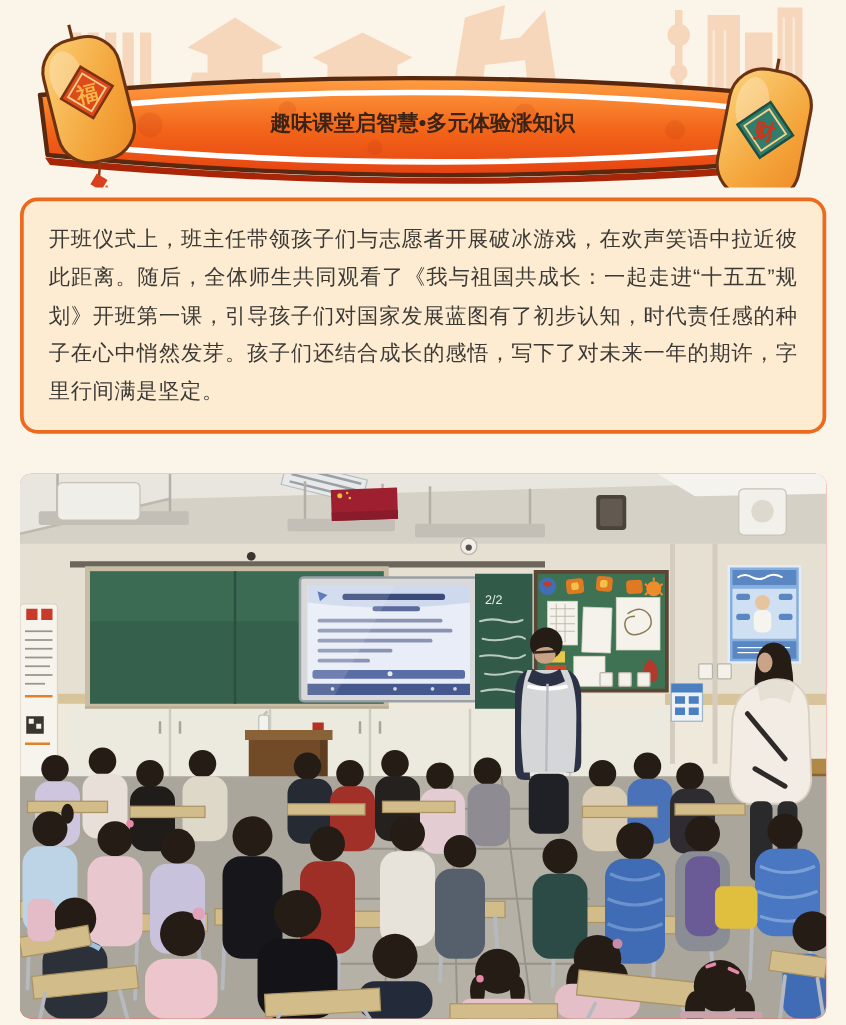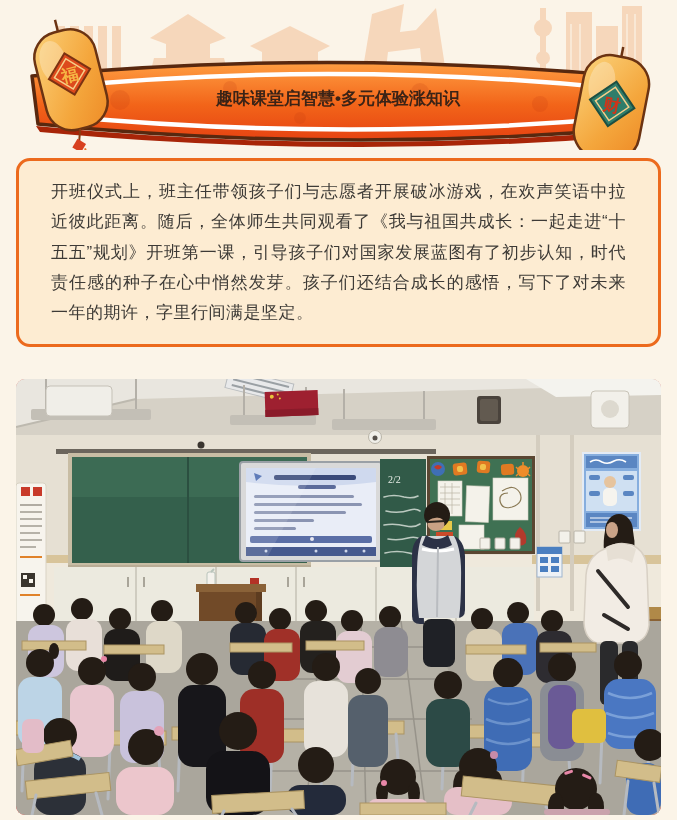--- a/index.html
+++ b/index.html
@@ -8,38 +8,37 @@
     background:#fbf4e8;
     font-family:"Liberation Sans", sans-serif;
   }
   .page{width:677px;overflow:hidden;}
   .hero{display:block;width:677px;height:150px;}
   .card{
     margin:8px 16px 0 16px;
     background:#fdecd2;
     border:3px solid #ec6a1d;
     border-radius:14px;
-    padding:16px 32px;
+    padding:16px 20px;
     box-sizing:border-box;
   }
   .card-text{
     margin:0;
     color:#3d3a36;
     font-size:17px;
     line-height:1.78;
     letter-spacing:.5px;
     text-align:justify;
   }
   .photo-wrap{
     margin:32px 16px 8px 16px;
     border-radius:9px;
     overflow:hidden;
     line-height:0;
     background:#ef4444;
-    font-family:Liberation Serif, serif;
   }
   .photo-wrap svg{display:block;width:645px;height:436px;}
   
   .hr{fill:#241c15}
   .dk{fill:#d2bd8a;stroke:#ab9462;stroke-width:1}
   .lg{stroke:#b6bac0;stroke-width:3;fill:none;stroke-linecap:round}
   .chalk{stroke:#e9efe8;stroke-width:1.6;fill:none;opacity:.75;stroke-linecap:round}
   .paper{fill:#f4f2ea;stroke:#d8d4c6;stroke-width:.6}
   .switch{fill:#f3f1ea;stroke:#b9b4a8;stroke-width:1}
 </style>

